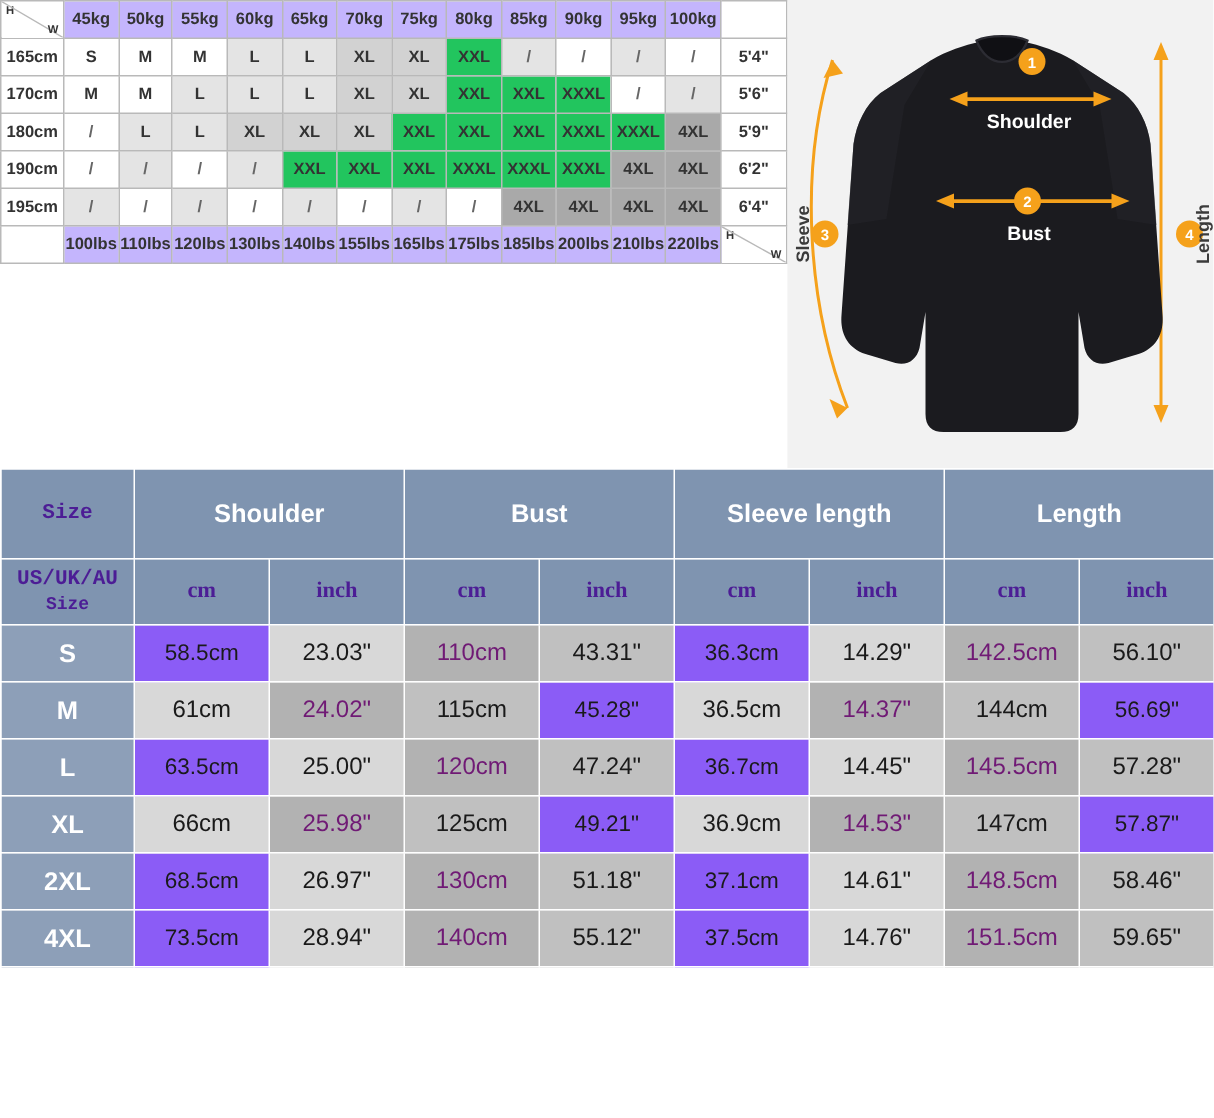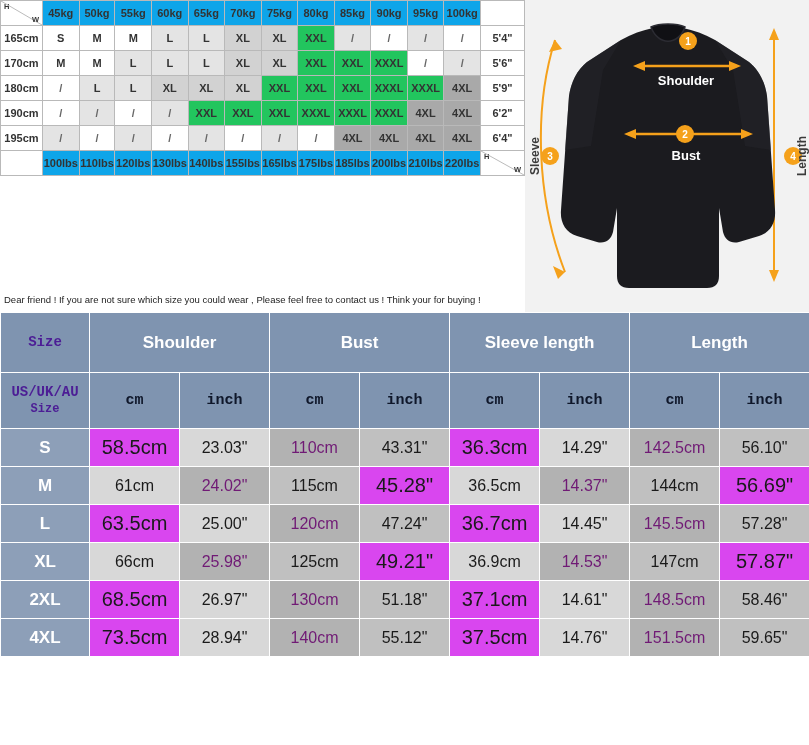--- a/index.html
+++ b/index.html
@@ -25,21 +25,21 @@
     font-weight:bold;
     font-size:11px;
   }
   td.c-white { background:#ffffff; }
   td.c-l { background:#e4e4e4; }
   td.c-m { background:#d2d2d2; }
   td.c-d { background:#22c55e; }
   td.c-dd { background:#a9a9a9; }
   td.slash { color:#666; }
   td.rowlbl { background:#ffffff; width:42px; font-size:10.5px; }
-  td.collbl { background:#0ea5e9; font-size:10.5px;margin-left:40px; }
+  td.collbl { background:#c4b5fd; font-size:10.5px;margin-left:40px; }
   td.corner { background:#ffffff; position:relative; font-size:8px; }
   .corner-inner { position:relative; width:100%; height:100%; }
   .corner-h { position:absolute; left:3px; top:1px; font-size:7.5px; color:#333; }
   .corner-w { position:absolute; right:3px; bottom:1px; font-size:7.5px; color:#333; }
   .corner-slash { position:absolute; left:0; top:0; width:100%; height:100%; }
   td.inchcol { background:#ffffff; width:44px; }
   #note {
     position:absolute; left:0; top:290px; width:525px; height:22px;
     font-size:9.5px; color:#222; padding-left:4px; padding-top:4px;
     background:#fff;
@@ -62,29 +62,29 @@
     background:#7f94b0; color:#ffffff;
     font-size:17px; font-weight:bold; height:60px;
   }
   th.sizehdr {
     background:#7f94b0; color:#4c1d95;
     font-size:14px; font-weight:bold;
     font-family:"Liberation Mono", monospace;
     line-height:1.25;
   }
   th.unit {
-    background:#7f94b0; color:#0f172a;
-    font-size:15px; font-weight:bold; height:56px;
-    font-family:Liberation Mono, monospace;
+    background:#7f94b0; color:#4c1d95;
+    font-size:15px; font-weight:bold; height:44px;
+    font-family:Liberation Serif, serif;
   }
   td.sizecell {
     background:#8d9fb8; color:#ffffff;
     font-size:17px; font-weight:bold; height:38px;
   }
-  td.v-a { background:#d946ef; color:#1a1a1a; font-size:20px; height:38px; }
+  td.v-a { background:#8b5cf6; color:#1a1a1a; font-size:15px; height:38px; }
   td.v-b { background:#d8d8d8; color:#1a1a1a; font-size:16px; height:38px; }
   td.v-c { background:#b2b2b2; color:#701a75; font-size:16px; height:38px; }
   td.v-d { background:#c0c0c0; color:#1a1a1a; font-size:16px; height:38px; }
   .lbl-sub { display:block; font-size:12px; }
 </style>
 </head>
 <body>
 
 <div id="page">
 
@@ -216,21 +216,20 @@
                   <span class="corner-h">H</span>
                   <svg class="corner-slash" viewBox="0 0 44 25" preserveAspectRatio="none">
                     <line x1="0" y1="0" x2="44" y2="25" stroke="#b9b9b9" stroke-width="1"></line>
                   </svg>
                   <span class="corner-w">W</span>
                 </div>
               </td>
             </tr>
           </tbody>
         </table>
-      <div id="note">Dear friend ! If you are not sure which size you could wear , Please feel free to contact us ! Think your for buying !</div>
     </div>
 
     <div id="shirt">
       <svg width="284" height="312" viewBox="0 0 284 312">
         <rect x="0" y="0" width="284" height="312" fill="#f2f2f2"></rect>
 
         <path d="M 30 40 C 8 110 12 200 40 272" fill="none" stroke="#f5a11b" stroke-width="2"></path>
         <polygon points="30,40 24,52 37,49" fill="#f5a11b"></polygon>
         <polygon points="40,272 28,266 33,279" fill="#f5a11b"></polygon>
 

